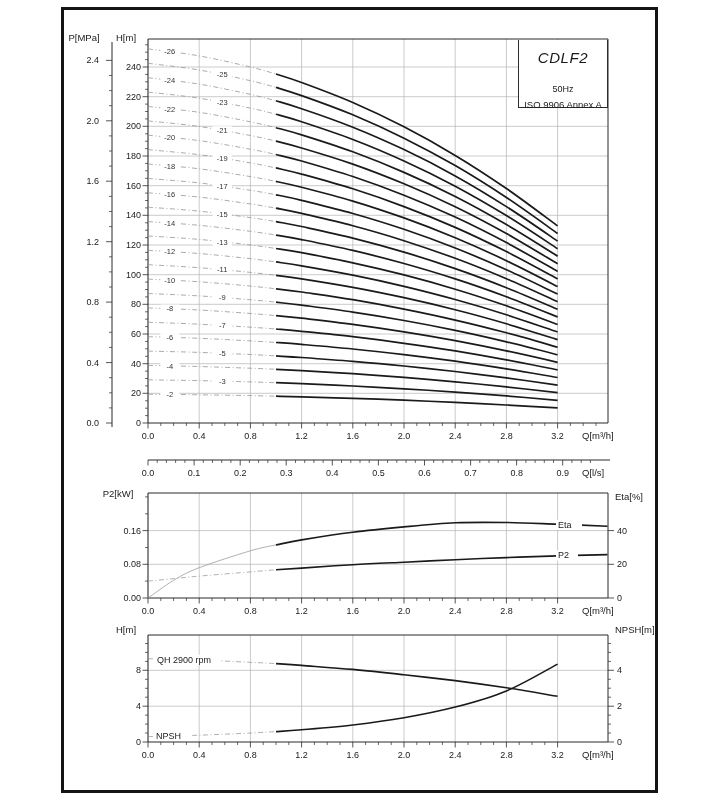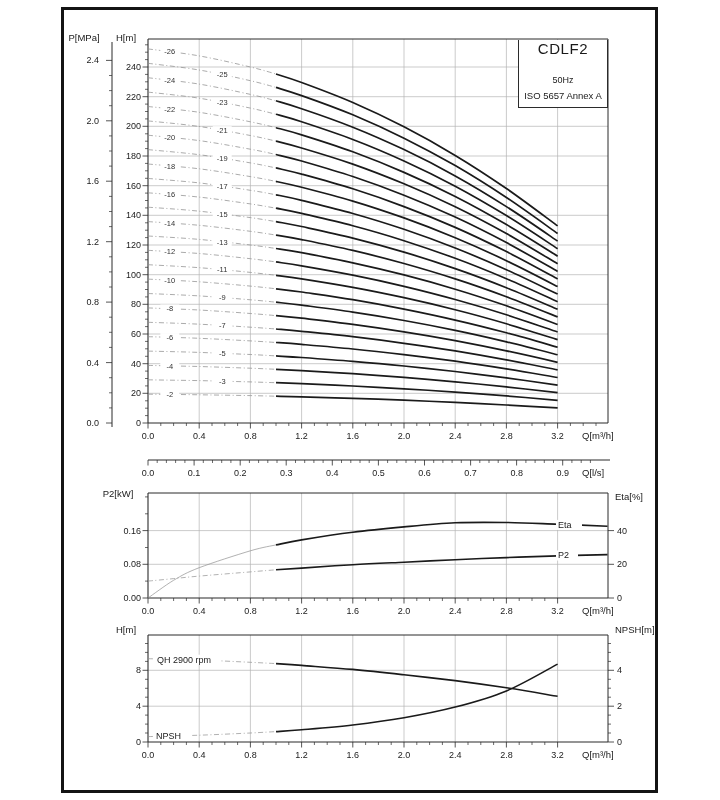--- a/index.html
+++ b/index.html
@@ -5,21 +5,21 @@
   html,body{margin:0;padding:0;background:#ffffff;}
   .page{position:relative;width:720px;height:800px;background:#fff;
         font-family:"Liberation Sans","DejaVu Sans",sans-serif;color:#1a1a1a;overflow:hidden;}
   .border-frame{position:absolute;left:61px;top:7px;width:597px;height:786px;
         border:3px solid #141414;box-sizing:border-box;}
   #chart-svg{position:absolute;left:0;top:0;}
   svg text{font-family:"Liberation Sans","DejaVu Sans",sans-serif;}
   .titlebox{position:absolute;left:518px;top:40px;width:90px;height:68px;background:#fff;
         border-left:1px solid #2b2b2b;border-right:1px solid #2b2b2b;border-bottom:1px solid #2b2b2b;
         box-sizing:border-box;text-align:center;}
-  .titlebox .model{font-size:15px;letter-spacing:.6px;}
+  .titlebox .model{font-size:15px;letter-spacing:.6px;margin-top:9px;font-style:italic;}
   .titlebox .freq{font-size:9px;margin-top:18px;}
   .titlebox .std{font-size:9.5px;margin-top:5px;}
 </style>
 </head>
 <body>
 
 <div class="page">
   <div class="border-frame"></div>
   <svg id="chart-svg" width="720" height="800">
       <g>
@@ -536,15 +536,15 @@
         <text x="157" y="662.89561875" font-size="9" text-anchor="start" fill="#1a1a1a">QH 2900 rpm</text>
         <path d="M148.0,736.6C156.5,736.4 182.1,735.8 199.2,735.2C216.3,734.6 237.6,733.6 250.4,733.0C263.2,732.4 271.7,731.8 276.0,731.6" fill="none" stroke="#8f8f8f" stroke-width="0.7" stroke-dasharray="5 2.5 1 2.5"></path>
         <path d="M276.0,731.6C280.3,731.3 288.8,730.9 301.6,729.8C314.4,728.7 335.7,727.0 352.8,725.0C369.9,723.0 386.9,720.8 404.0,717.8C421.1,714.8 438.1,711.5 455.2,707.1C472.3,702.6 489.3,698.1 506.4,690.9C523.5,683.8 549.1,668.5 557.6,664.1" fill="none" stroke="#1a1a1a" stroke-width="1.6"></path>
         <rect x="153" y="730.6" width="38" height="10" fill="#fff"></rect>
         <text x="156" y="738.8216548" font-size="9" text-anchor="start" fill="#1a1a1a">NPSH</text>
       </g>
     </svg>
   <div class="titlebox">
     <div class="model">CDLF2</div>
     <div class="freq">50Hz</div>
-    <div class="std">ISO 5657 Annex A</div>
+    <div class="std">ISO 9906 Annex A</div>
   </div>
 </div>
 
 </body></html>

